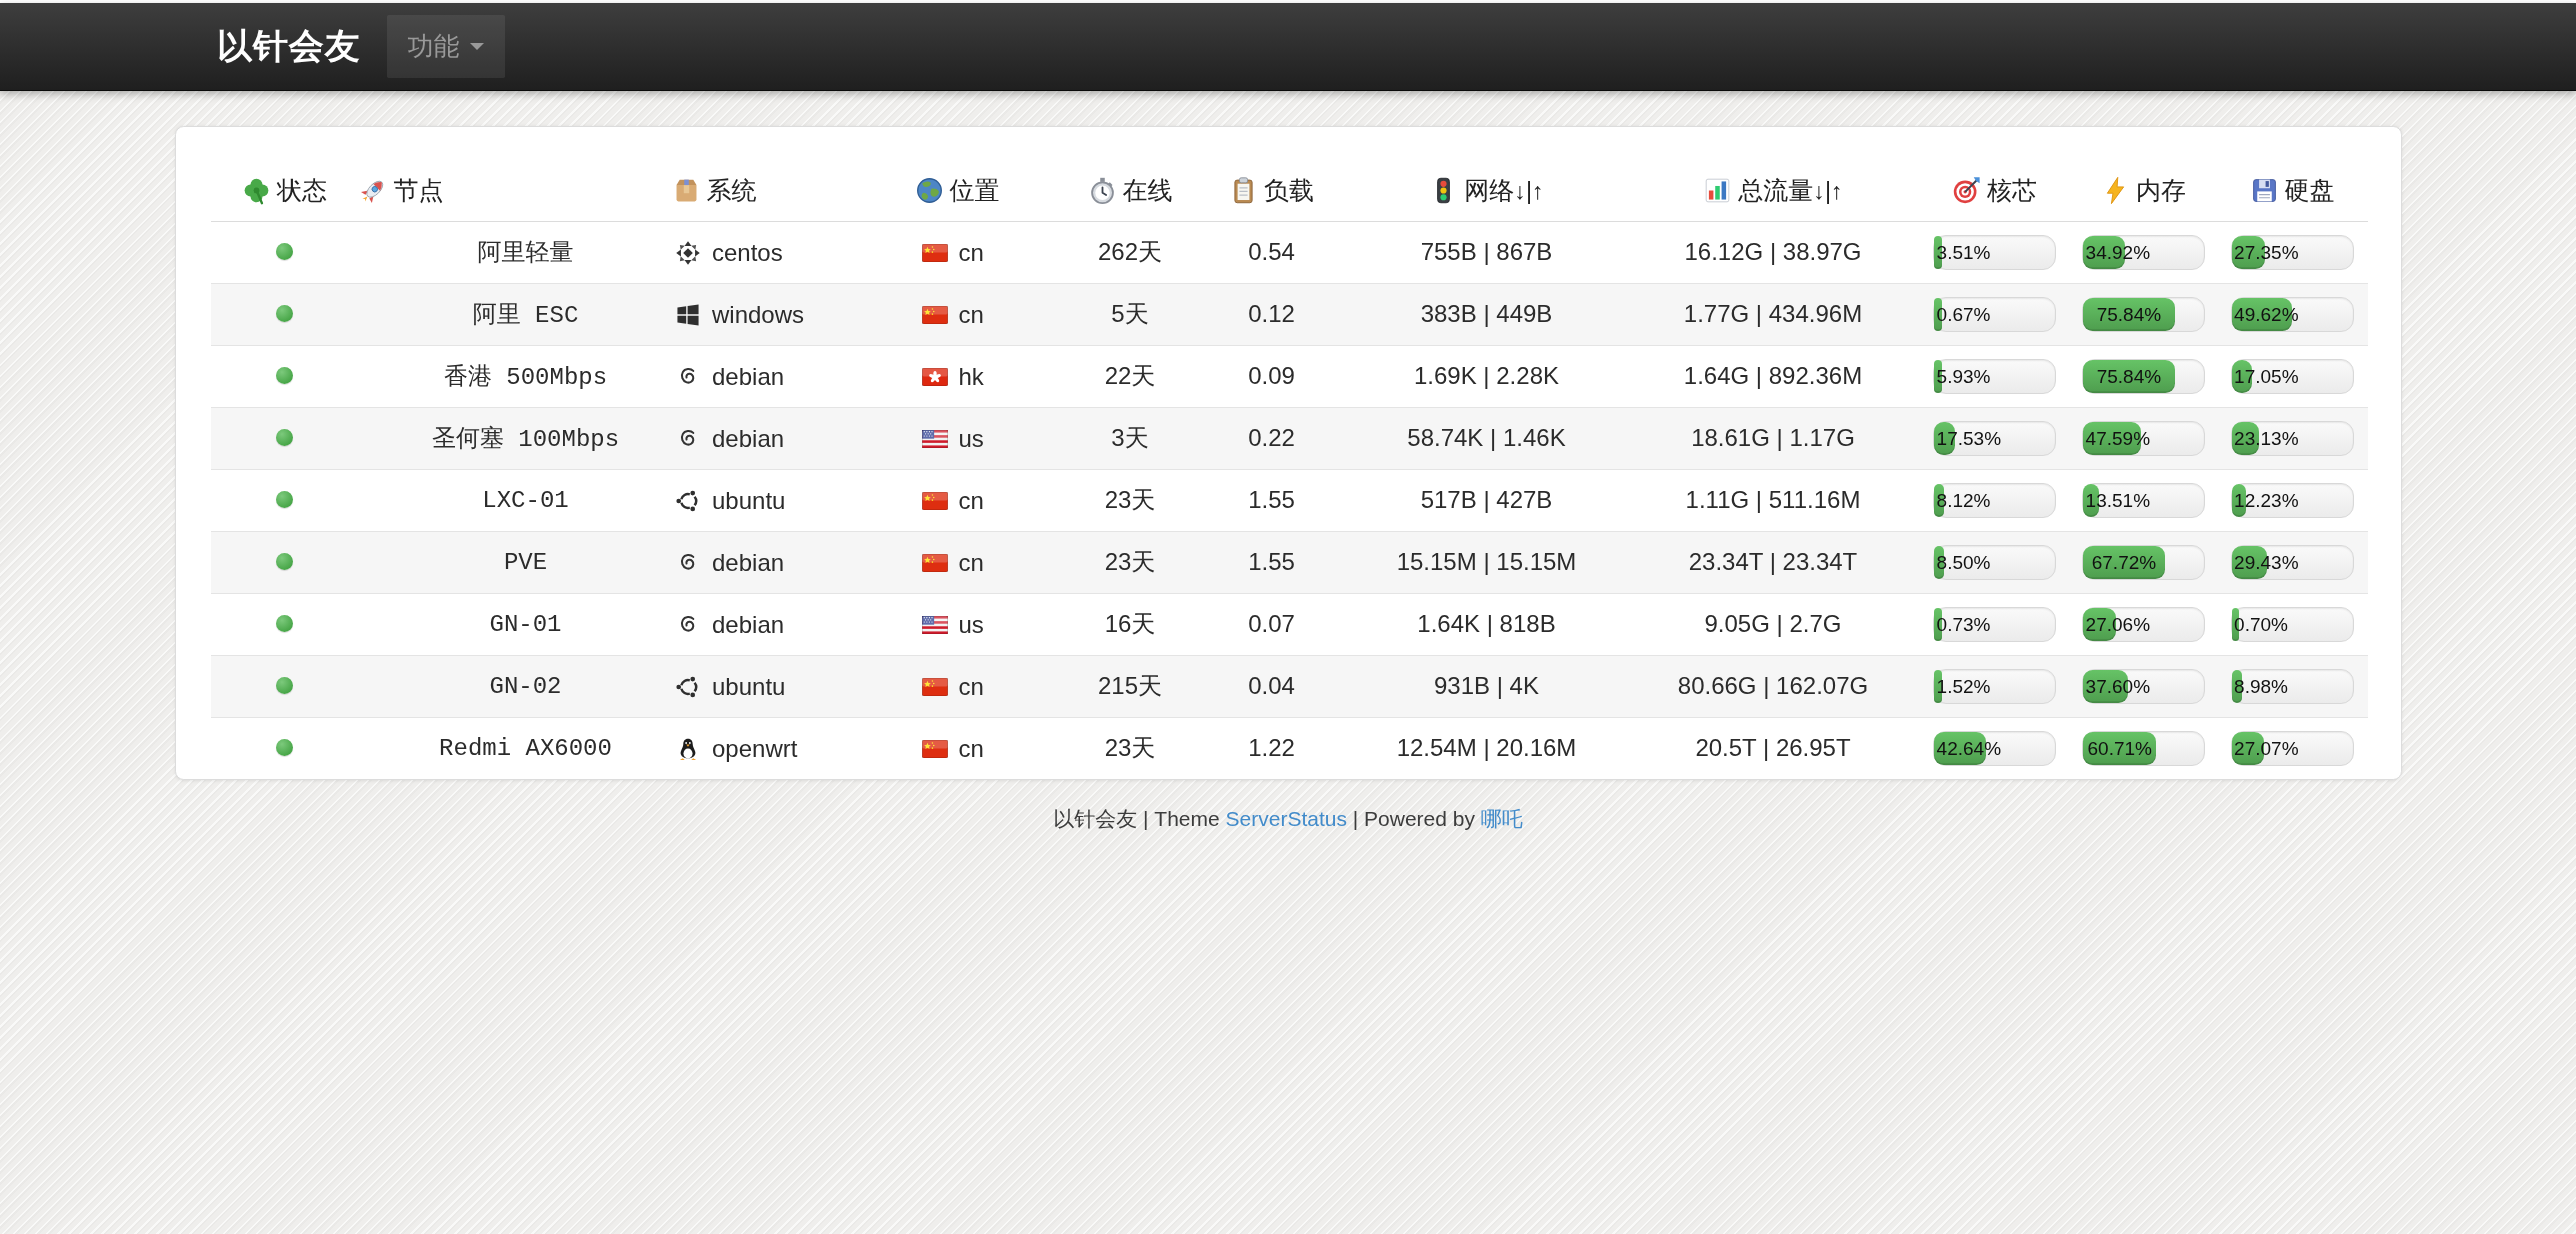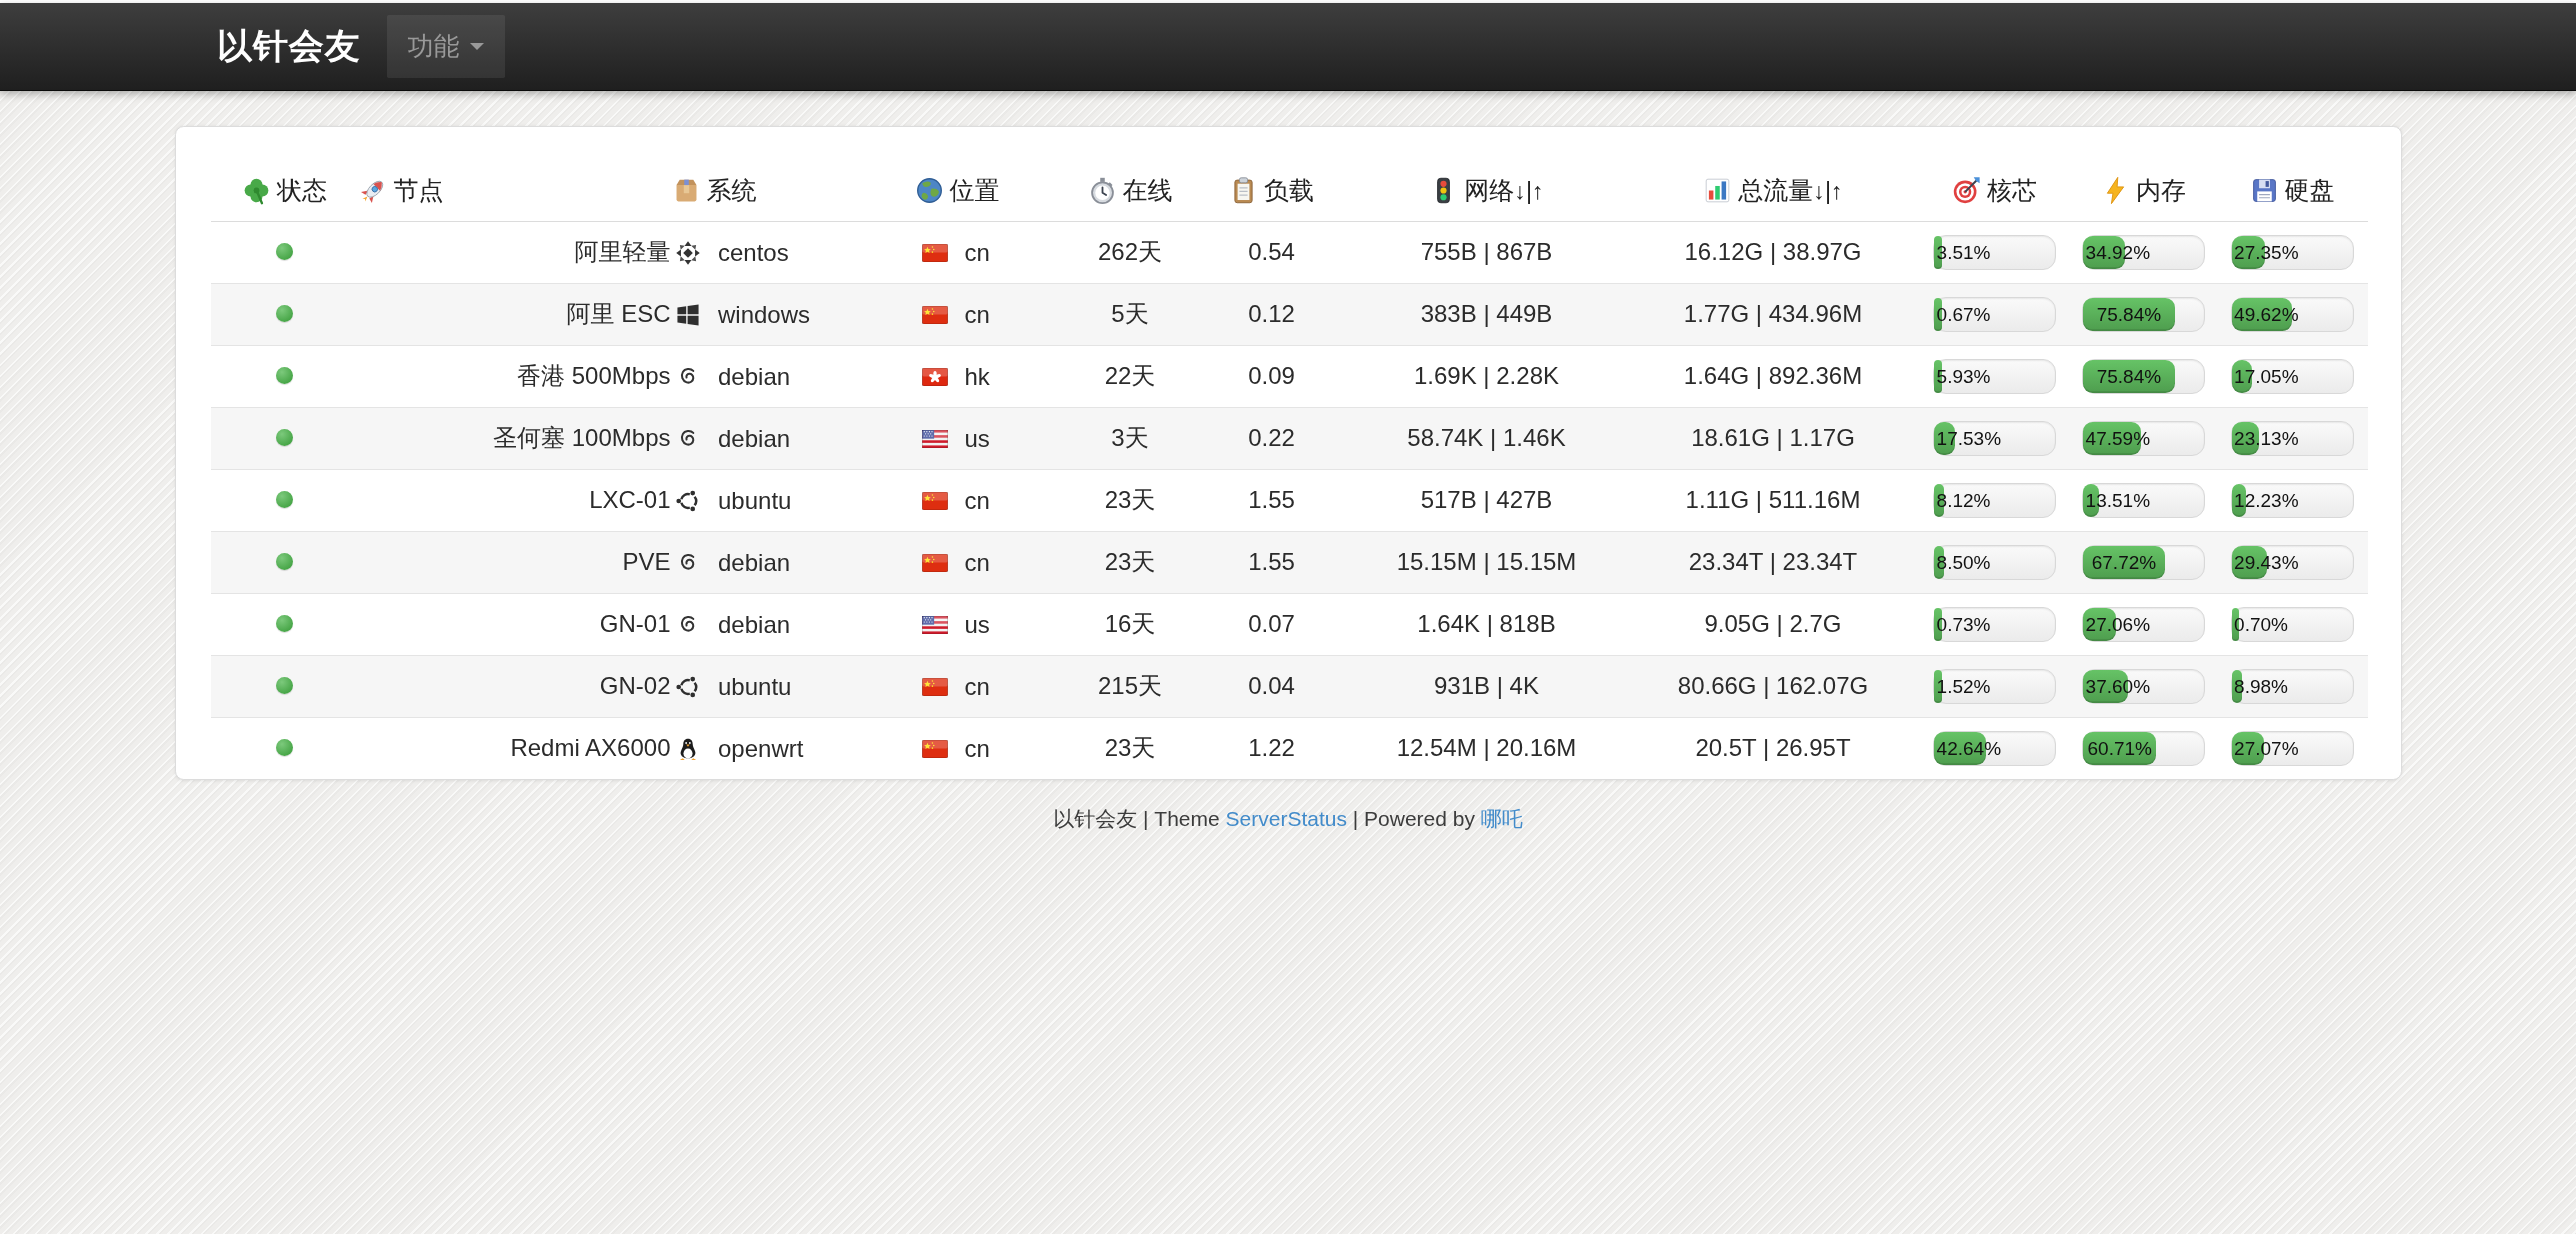--- a/index.html
+++ b/index.html
@@ -34,24 +34,24 @@
     box-shadow:0 0.9px 3.5px rgba(0,0,0,.08);
     padding:40px 35px 0;
   }
   table{width:2157px;border-collapse:collapse;table-layout:fixed;font-size:24px;color:#2b2b2b;}
   thead th{font-weight:normal;color:#222;font-size:25px;padding:7px 0 14px;border-bottom:1.7px solid #dcdcdc;text-align:center;white-space:nowrap;}
   thead th.al{text-align:left;}
   tbody tr{height:54px;}
   tbody tr:nth-child(even){background:#f6f6f6;}
   tbody tr + tr td{border-top:0.9px solid #e4e4e4;}
   td{text-align:center;vertical-align:middle;white-space:nowrap;}
-  td.c-node{text-align:right;padding-left:22px;}
+  td.c-node{text-align:center;padding-left:22px;font-family:Liberation Mono, monospace;}
   td.c-os{text-align:left;padding-left:3.5px;}
   td.c-loc{text-align:left;padding-left:7px;}
-  .cellwrap{display:inline-flex;align-items:center;gap:17px;vertical-align:middle;}
+  .cellwrap{display:inline-flex;align-items:center;gap:11px;vertical-align:middle;}
   .hicon{display:inline-block;width:29px;height:29px;vertical-align:-6px;margin-right:6px;}
   .hicon svg,.osicon svg,.flag svg{display:block;width:100%;height:100%;}
   .osicon{display:inline-block;width:26px;height:26px;}
   .flag{display:inline-block;width:26px;height:18px;}
   .arrows{font-size:23.5px;}
   .dot{
     display:inline-block;width:17.4px;height:17.4px;border-radius:50%;
     background:radial-gradient(circle at 35% 30%,#7cc97c,#46a546 75%);
     box-shadow:0 0.9px 0.9px rgba(0,0,0,.15);
   }

